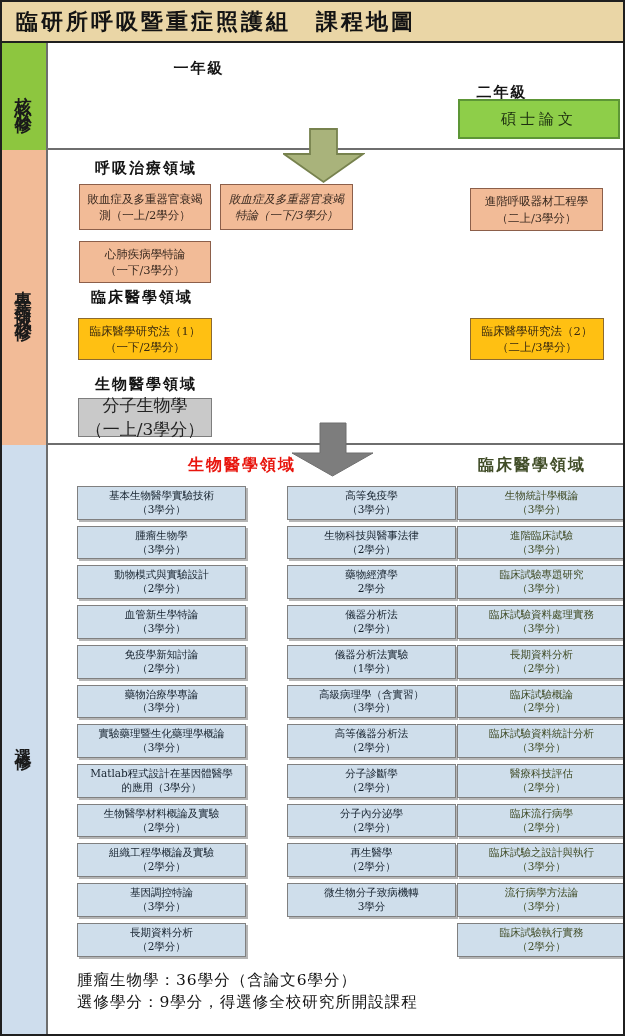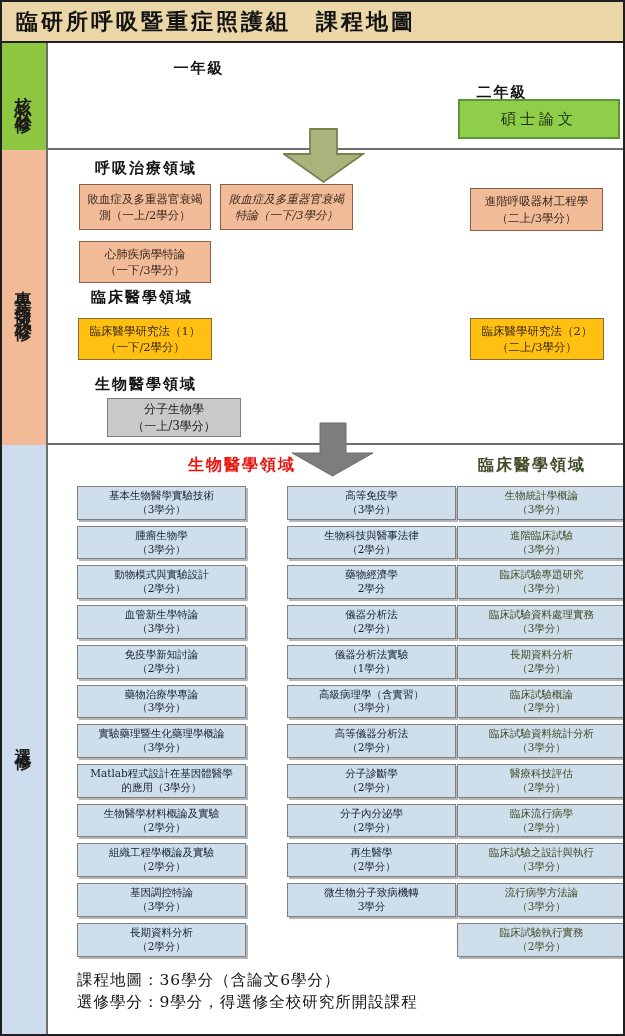--- a/index.html
+++ b/index.html
@@ -27,21 +27,21 @@
   .hdr-sm { font-size:15px; }
   .hdr-red { color:#E8150D; font-size:16px; text-align:center; }
   .hdr-olive { color:#414D28; font-size:16px; text-align:center; }
 
   .box { position:absolute; display:flex; flex-direction:column; align-items:center;
          justify-content:center; text-align:center; line-height:1.4; z-index:2; }
   .green  { background:#8ECE49; border:2px solid #5D9636; font-size:13px; color:#1c2e10; }
   .green-big { font-size:15px; letter-spacing:4px; }
   .salmon { background:#F2BB97; border:1px solid #8C5F4A; font-size:11.5px; color:#3a2a20; }
   .gold   { background:#FFC012; border:1px solid #8C6A2F; font-size:11.5px; color:#3a2a10; }
-  .grayb  { background:#C9C9C9; border:1px solid #7E7E7E; font-size:12px; color:#222;margin-left:29px; }
+  .grayb  { background:#C9C9C9; border:1px solid #7E7E7E; font-size:17px; color:#222; }
 
   .ecol { position:absolute; display:flex; flex-direction:column; gap:6px; z-index:2; }
   .ecol1 { left:75px;  top:484px; } .ecol2 { left:253px; top:484px;padding-left:32px; } .ecol3 { left:455px; top:484px; }
   .ebox { width:169px; min-height:31px; background:#CFDEEB; border:1px solid #808080;
           box-shadow:2px 2px 0 rgba(120,120,120,.55); display:flex; flex-direction:column;
           justify-content:center; text-align:center; font-size:10.5px; line-height:1.32;
           color:#16222e; padding:2px 1px; }
   .ecol3 .ebox { color:#414D28; }
 
   .arrow { position:absolute; z-index:3; line-height:0; }
@@ -271,17 +271,17 @@
       <div>流行病學方法論</div>
       <div>（3學分）</div>
     </div>
     <div class="ebox">
       <div>臨床試驗執行實務</div>
       <div>（2學分）</div>
     </div>
   </div>
 
   <div class="footer">
-    <div>課程地圖：36學分（含論文6學分）</div>
+    <div>腫瘤生物學：36學分（含論文6學分）</div>
     <div>選修學分：9學分，得選修全校研究所開設課程</div>
   </div>
 
 </div>
 
 </body></html>

